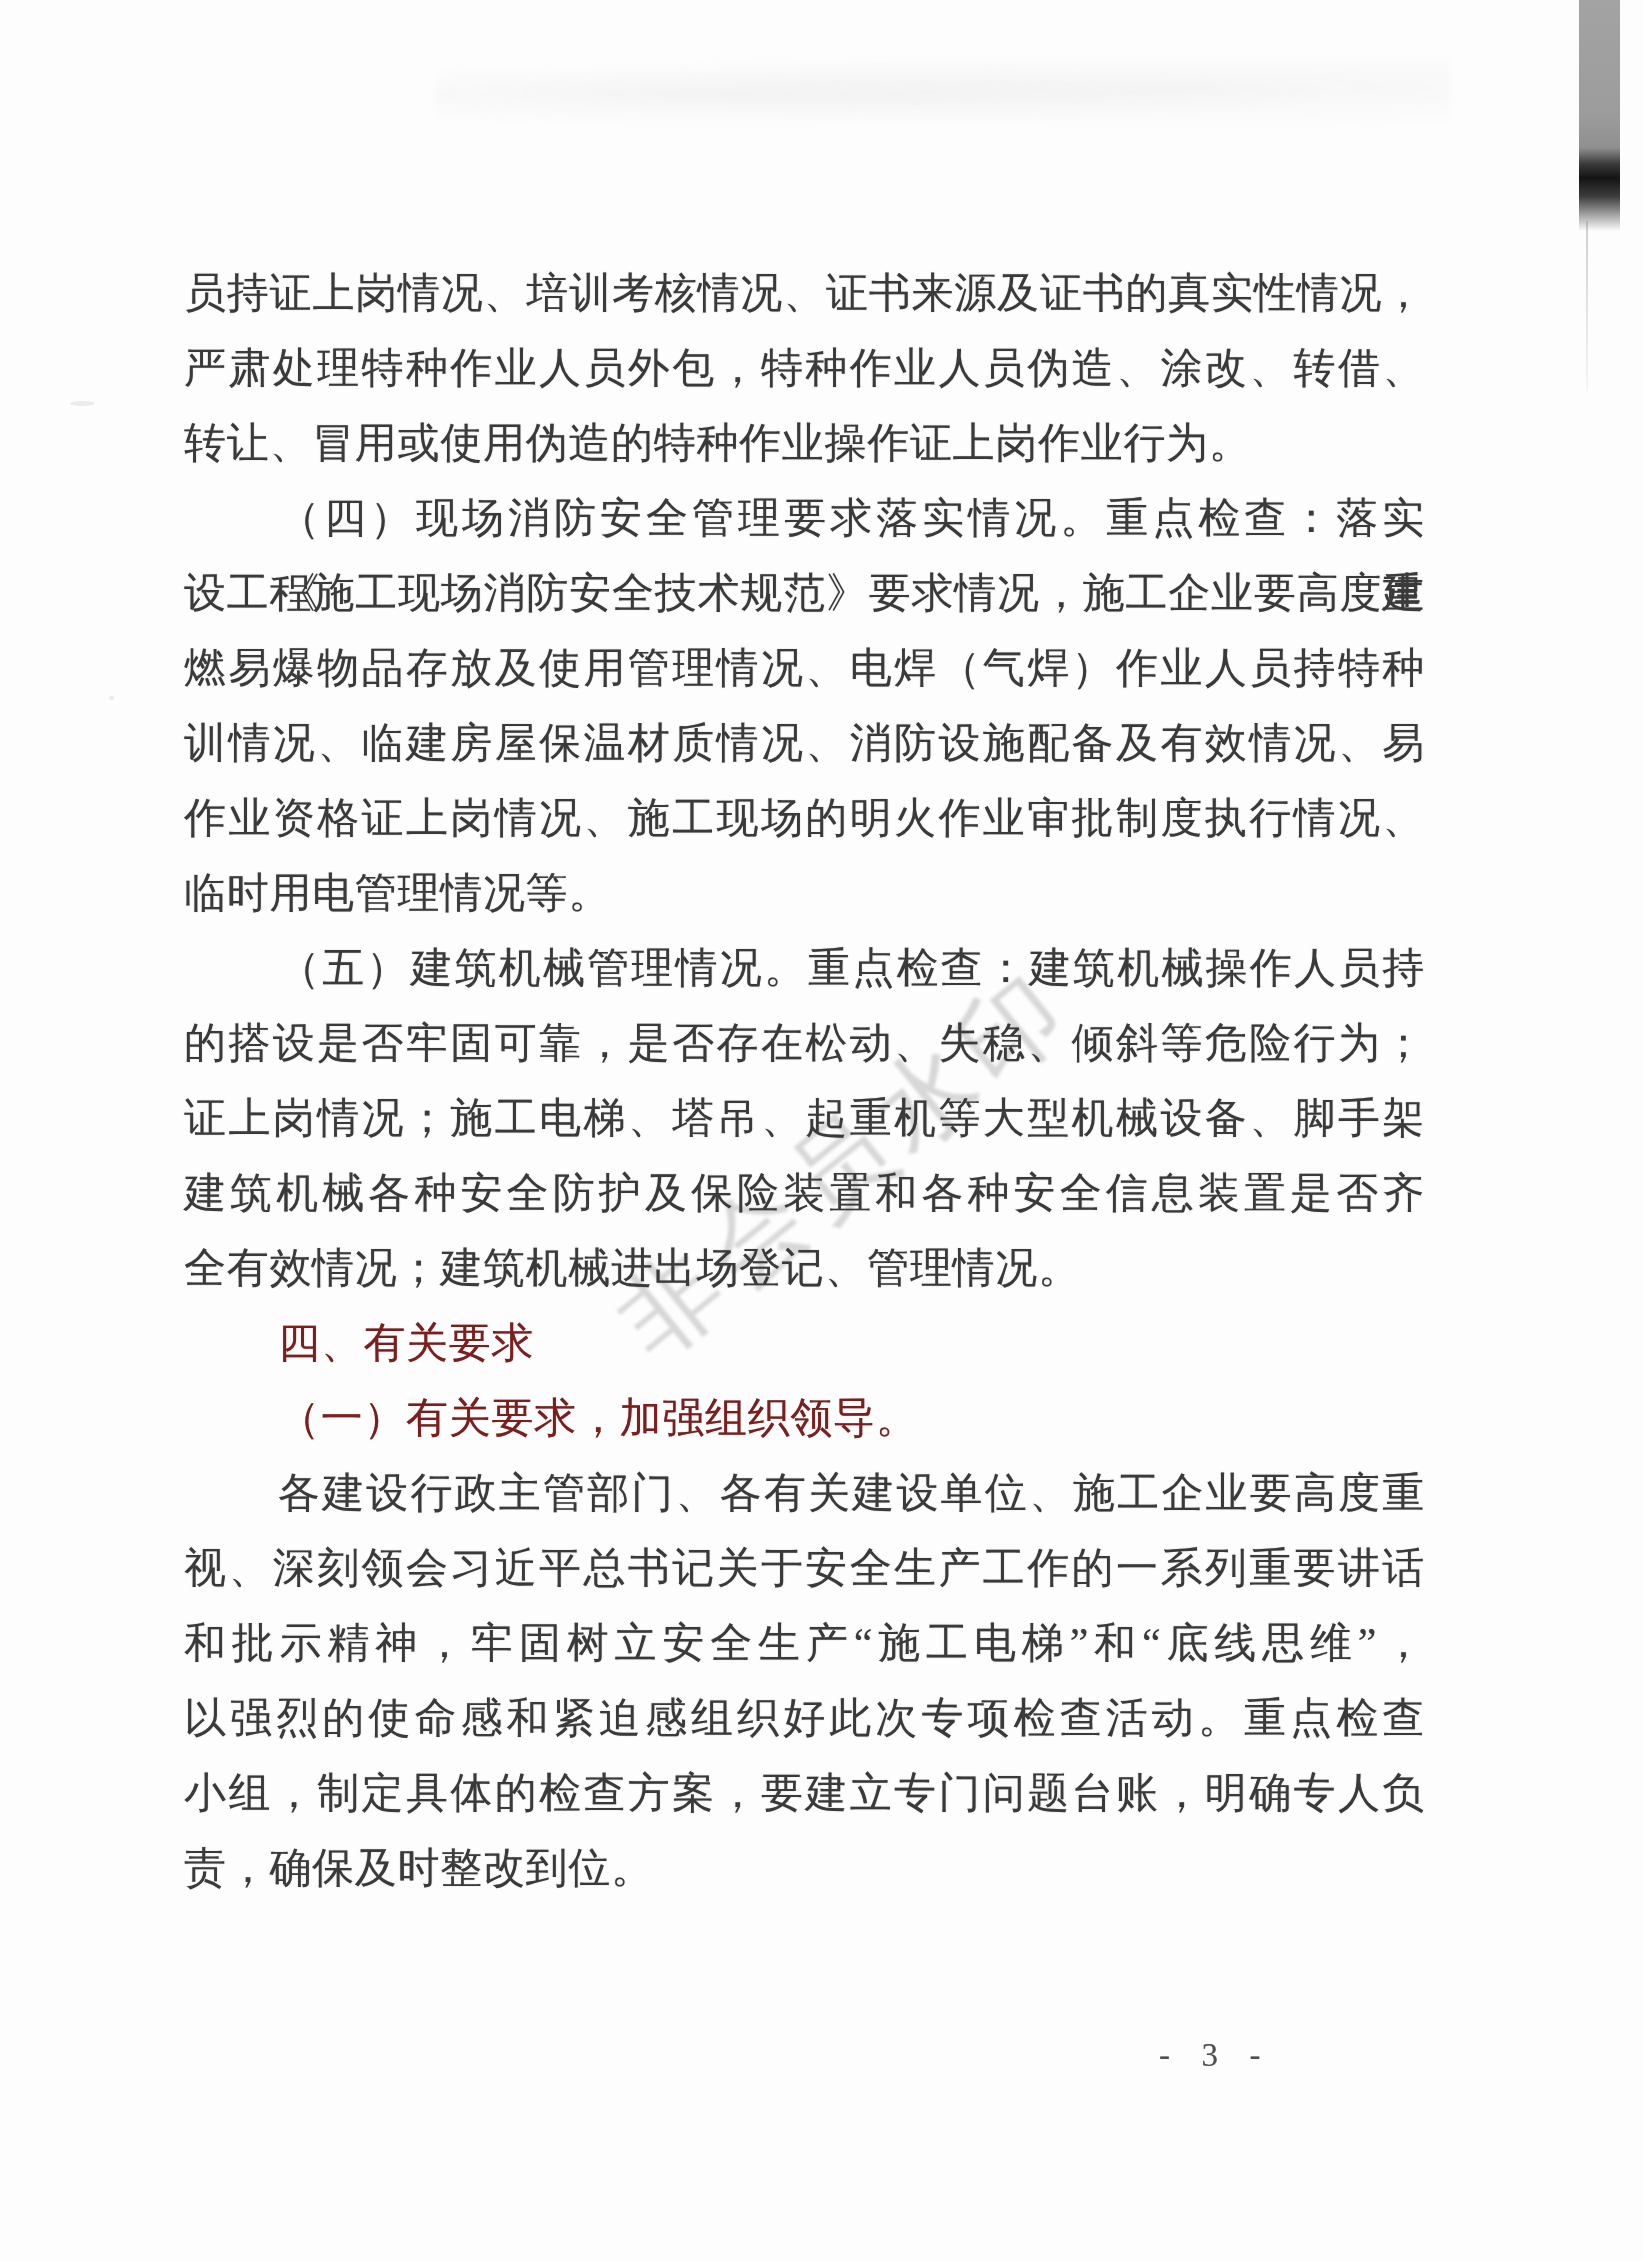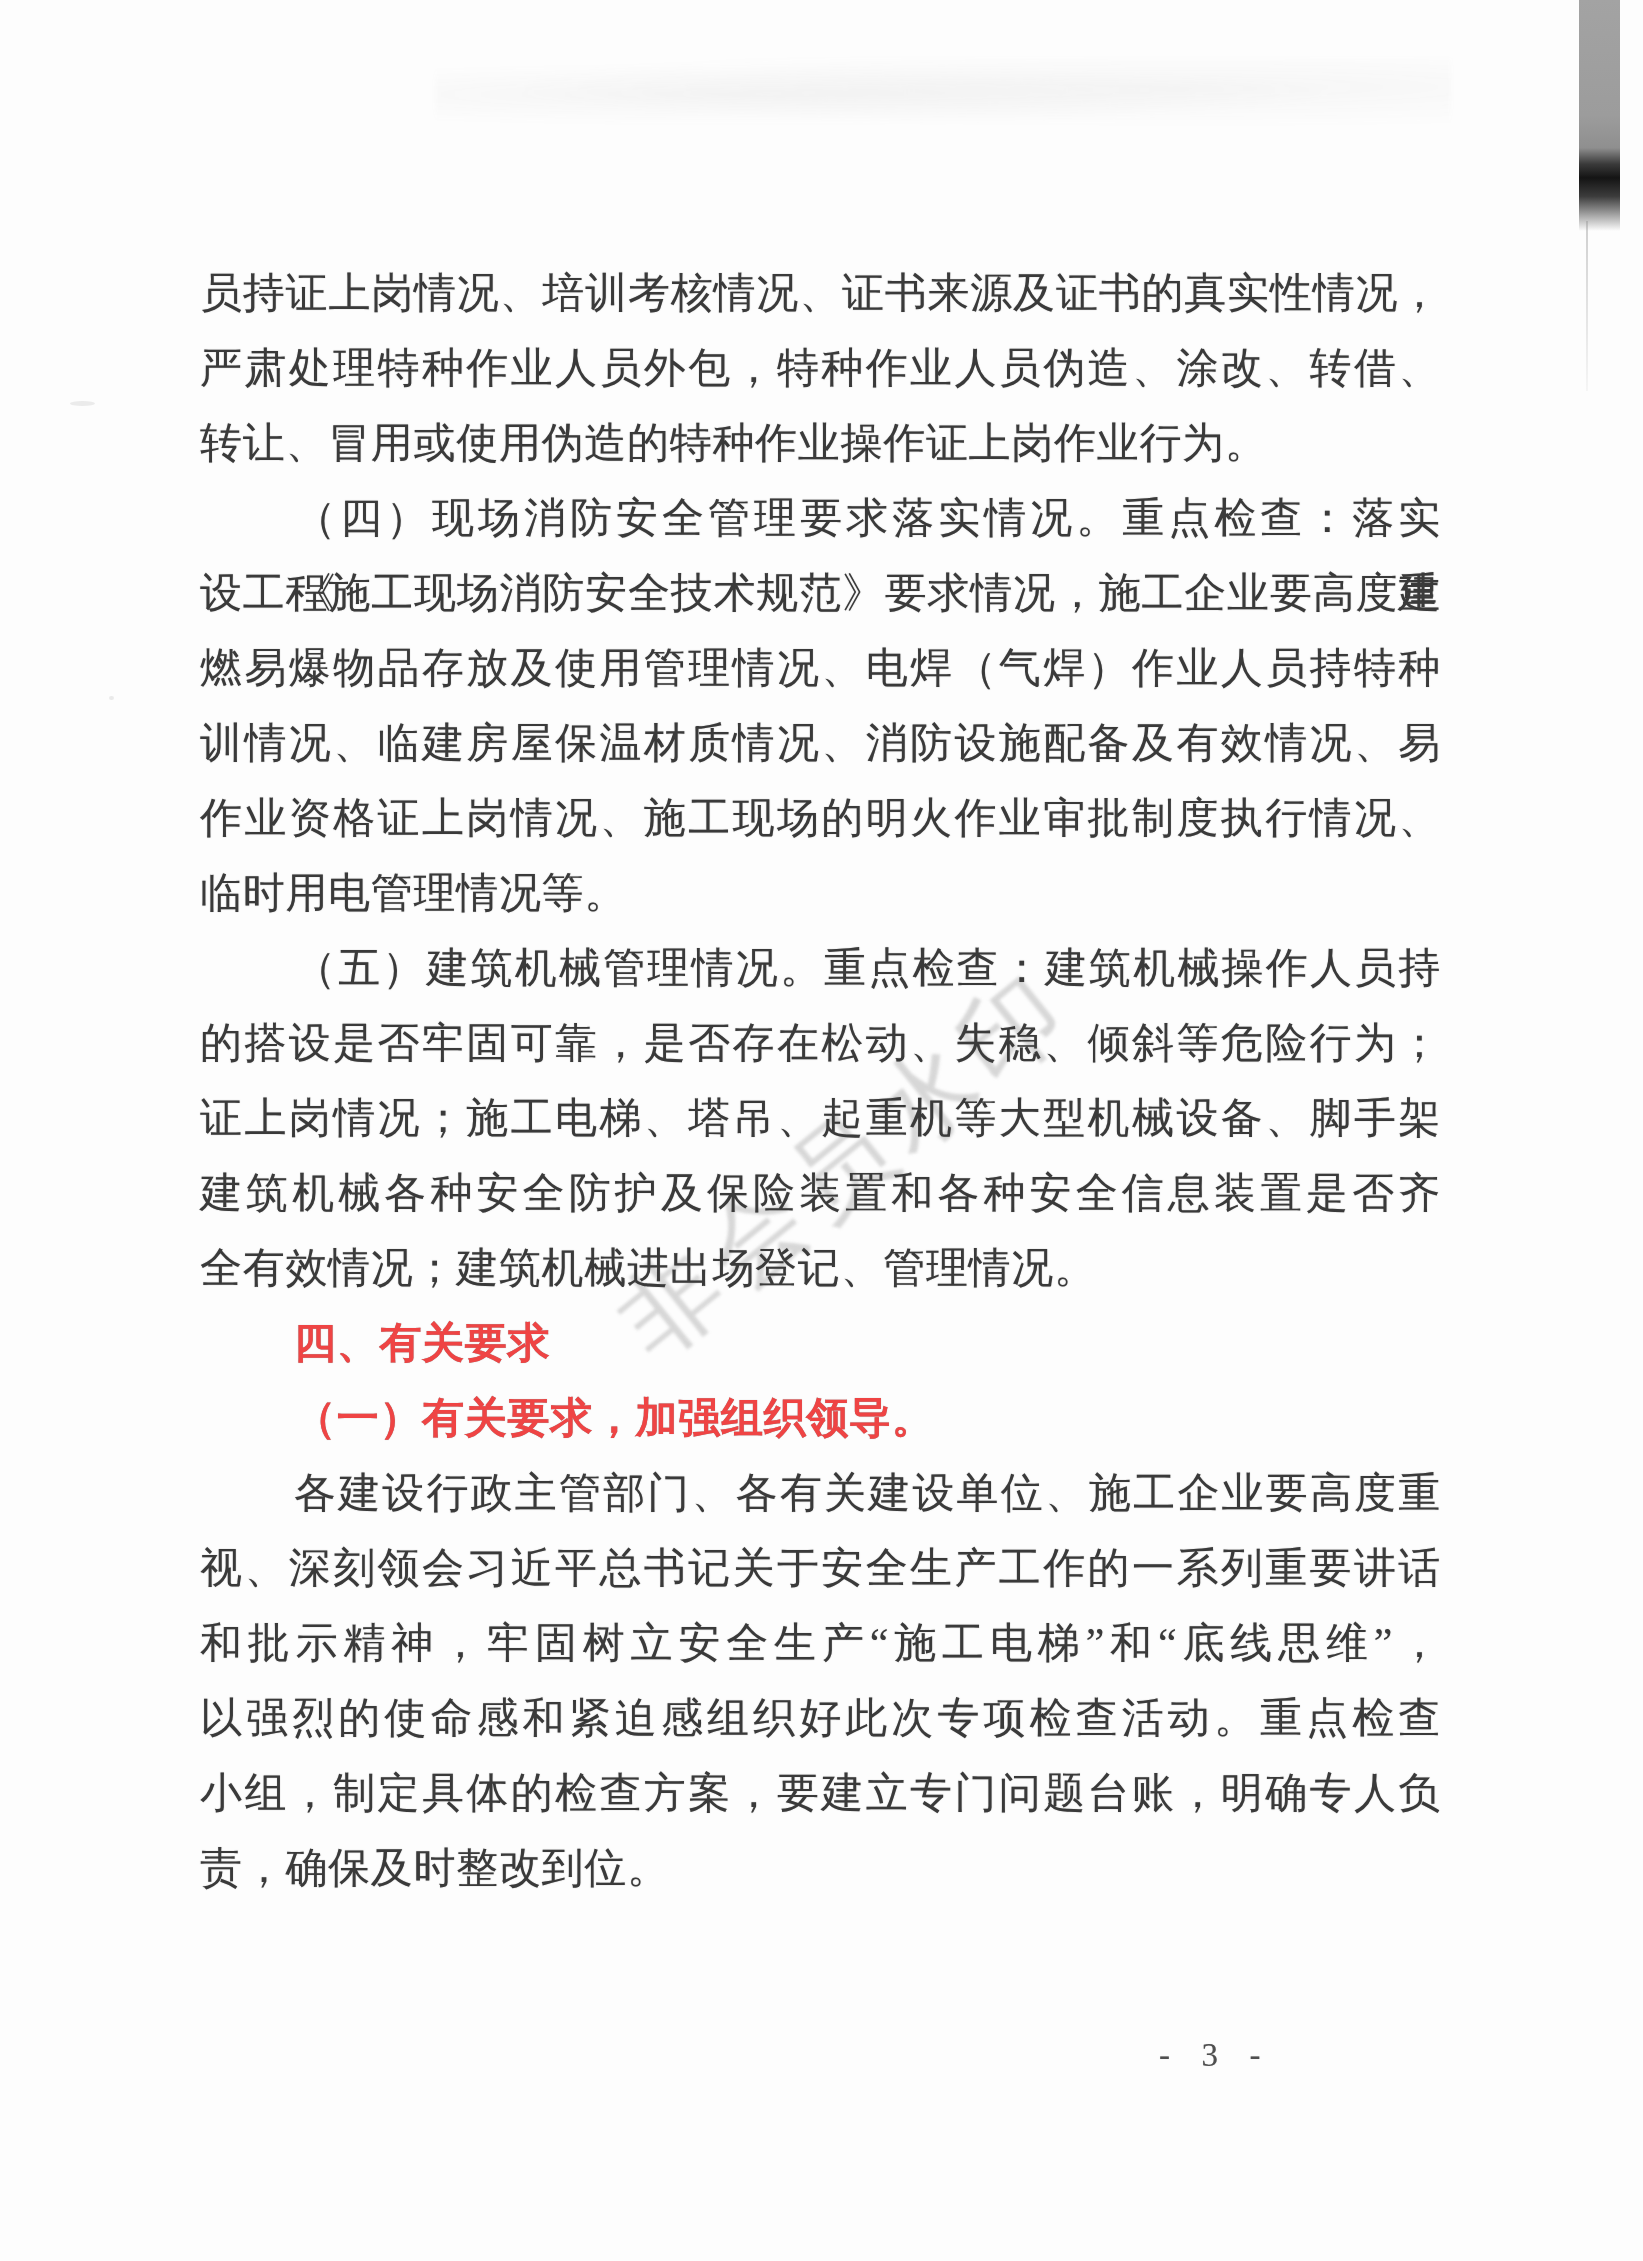--- a/index.html
+++ b/index.html
@@ -39,35 +39,35 @@
     font-size:99px;line-height:102px;letter-spacing:10.2px;white-space:nowrap;
     color:rgba(125,125,125,.30);
     transform:rotate(-39deg);
     transform-origin:50% 50%;
     filter:blur(1.5px);
     text-align:center;
     user-select:none;
   }
   
   .doc-body{
-    position:absolute;left:200px;top:256px;width:1241px;
+    position:absolute;left:184px;top:256px;width:1241px;
   }
   .line{
     height:75px;line-height:75px;font-size:42px;
     color:#3a3a3a;
     text-shadow:0 0 1.1px rgba(80,80,80,.5);
     letter-spacing:0.7px;
   }
   .line.justify{
     text-align:justify;text-align-last:justify;
     -moz-text-align-last:justify;
     text-justify:inter-character;
   }
   .line.indent{padding-left:94px;}
-  .line.bold{font-weight:bold;color:#ef4444;text-shadow:0 0 0.7px rgba(50,50,50,.6);}
+  .line.bold{font-weight:normal;color:#7f1d1d;text-shadow:0 0 0.7px rgba(50,50,50,.6);}
   
   .page-number{
     position:absolute;left:1159px;top:2037px;
     font-size:33px;color:#4f4f4f;letter-spacing:11.6px;
     text-shadow:0 0 0.7px rgba(80,80,80,.4);
   }
 </style>
 </head>
 <body>
 

